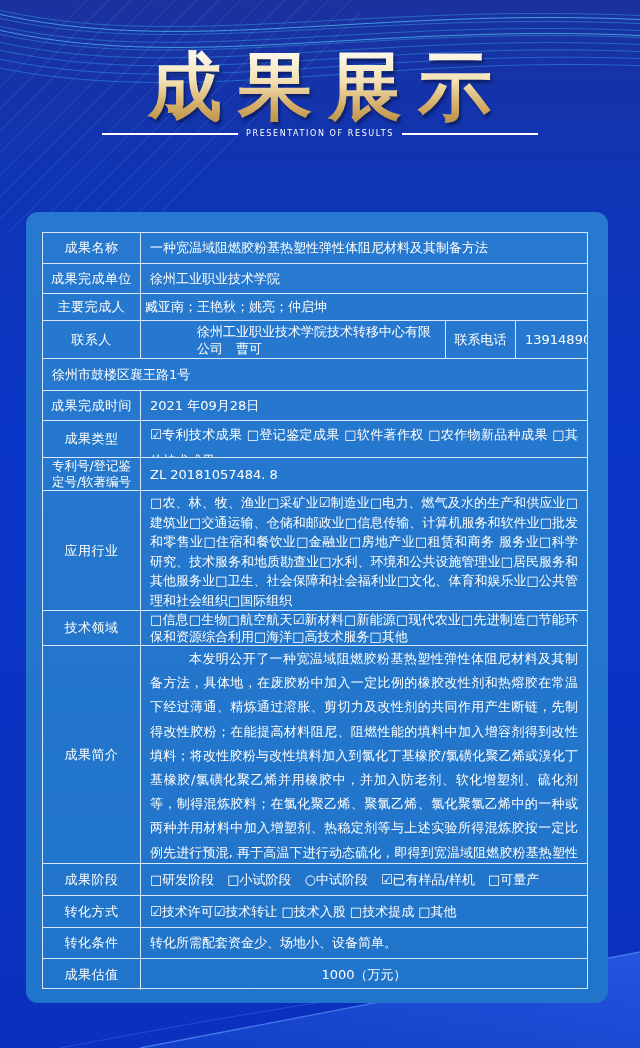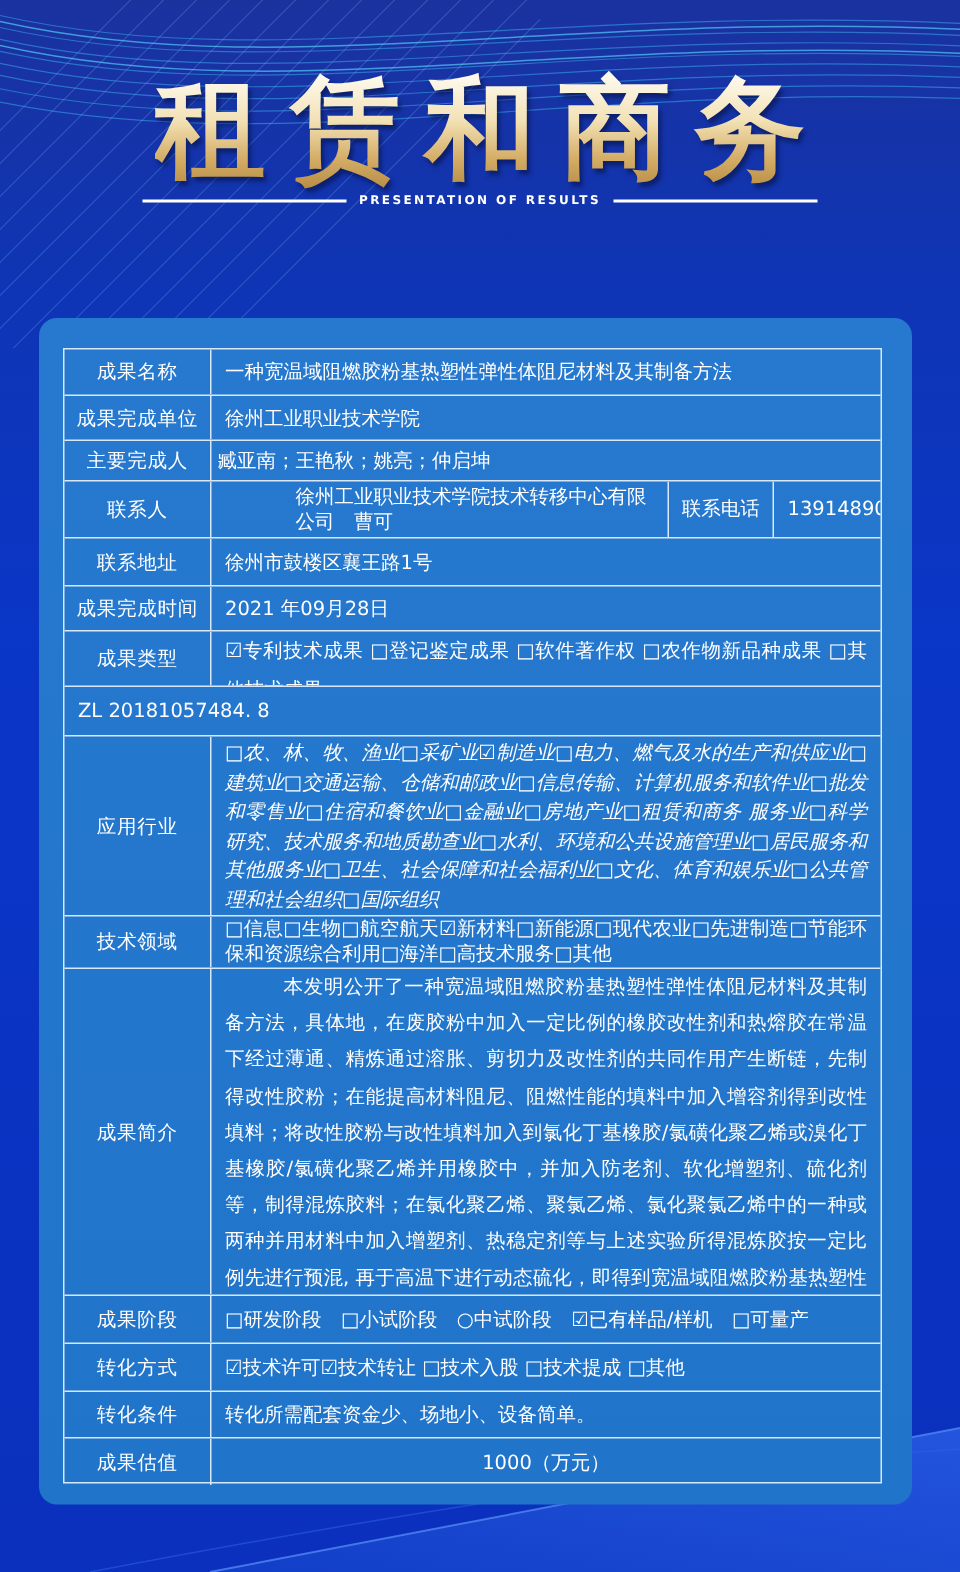--- a/index.html
+++ b/index.html
@@ -18,21 +18,21 @@
     display:inline-block;
     font-size:74px;font-weight:900;letter-spacing:16px;margin-right:-16px;
     background:linear-gradient(180deg,#fdf8ea 8%,#f3e2b6 42%,#d3ab64 75%,#b68c43 100%);
     -webkit-background-clip:text;background-clip:text;
     -webkit-text-fill-color:transparent;color:transparent;
     filter:drop-shadow(2px 3px 1.5px rgba(4,14,60,0.55));
     line-height:1.1;white-space:nowrap;
   }
   .subtitle-row{margin-top:2px;display:flex;align-items:center;justify-content:center;gap:8px;}
   .subline{width:136px;height:2px;background:#ffffff;}
-  .subtitle{font-size:8px;font-weight:bold;letter-spacing:1.6px;color:#ffffff;white-space:nowrap;}
+  .subtitle{font-size:8px;font-weight:normal;letter-spacing:1.6px;color:#ffffff;white-space:nowrap;}
 
   
   .panel{
     position:absolute;left:26px;top:212px;width:582px;height:791px;
     background:linear-gradient(180deg,#2679ce 0%,#2074ca 100%);
     border-radius:12px;z-index:2;
   }
   .tbl{
     position:absolute;left:16px;right:20px;top:20px;bottom:14px;
     border:1px solid #d9e8f8;
@@ -50,21 +50,21 @@
     padding:0 3px;letter-spacing:0.5px;
   }
   .r8 .lbl{font-size:12.5px;line-height:16px;letter-spacing:0;}
   .val{
     flex:1 1 auto;box-sizing:border-box;display:flex;align-items:center;
     padding:0 9px;min-width:0;
   }
   .val.center{justify-content:center;}
   .ml{display:block;text-align:justify;}
   .r7 .ml{line-height:26px;padding-top:1px;}
-  .r9 .ml{line-height:19.6px;padding-top:2px;font-style:italic;}
+  .r9 .ml{line-height:19.6px;padding-top:2px;}
   .r10 .ml{line-height:16.5px;padding-top:1px;}
   .r11 .ml{line-height:24.2px;padding:1px 9px 0;text-indent:3em;}
   .val-contact{
     flex:0 0 257px;box-sizing:border-box;border-right:1px solid #d9e8f8;
     display:block;line-height:17px;padding:2px 8px;margin-left:48px;
   }
   .lbl-phone{
     flex:0 0 70px;box-sizing:border-box;border-right:1px solid #d9e8f8;
     display:flex;align-items:center;justify-content:center;text-align:left;
     line-height:16px;padding:0 8px;
@@ -122,21 +122,21 @@
         <path d="M94,235 L354,-25"></path>
       <path d="M116,235 L376,-25"></path>
         <path d="M138,235 L398,-25"></path>
     </g>
     <path d="M140,1048 L640,952 L640,1048 Z" fill="url(#wedge)" opacity="0.9"></path>
     <path d="M140,1048 L640,952" stroke="#4d82f0" stroke-width="1.3" fill="none" opacity="0.85"></path>
     <path d="M60,1048 C260,1010 450,978 640,966" stroke="#2f63e0" stroke-width="1" fill="none" opacity="0.55"></path>
   </svg>
 
   <div class="header">
-    <div class="title">租赁和商务</div>
+    <div class="title">成果展示</div>
     <div class="subtitle-row">
       <span class="subline"></span>
       <span class="subtitle">PRESENTATION OF RESULTS</span>
       <span class="subline"></span>
     </div>
   </div>
 
   <div class="panel">
     <div class="tbl">
 
@@ -156,35 +156,35 @@
       </div>
 
       <div class="trow r4">
         <div class="lbl">联系人</div>
         <div class="val-contact">徐州工业职业技术学院技术转移中心有限公司　曹可</div>
         <div class="lbl-phone">联系电话</div>
         <div class="val">13914890218</div>
       </div>
 
       <div class="trow r5">
-        <div class="lbl">联系地址</div>
         <div class="val">徐州市鼓楼区襄王路1号</div>
       </div>
 
       <div class="trow r6">
         <div class="lbl">成果完成时间</div>
         <div class="val">2021 年09月28日</div>
       </div>
 
       <div class="trow r7">
         <div class="lbl">成果类型</div>
         <div class="val ml">☑专利技术成果 □登记鉴定成果 □软件著作权 □农作物新品种成果 □其他技术成果</div>
       </div>
 
       <div class="trow r8">
+        <div class="lbl">专利号/登记鉴定号/软著编号</div>
         <div class="val">ZL 20181057484. 8</div>
       </div>
 
       <div class="trow r9">
         <div class="lbl">应用行业</div>
         <div class="val ml">□农、林、牧、渔业□采矿业☑制造业□电力、燃气及水的生产和供应业□建筑业□交通运输、仓储和邮政业□信息传输、计算机服务和软件业□批发和零售业□住宿和餐饮业□金融业□房地产业□租赁和商务 服务业□科学研究、技术服务和地质勘查业□水利、环境和公共设施管理业□居民服务和其他服务业□卫生、社会保障和社会福利业□文化、体育和娱乐业□公共管理和社会组织□国际组织</div>
       </div>
 
       <div class="trow r10">
         <div class="lbl">技术领域</div>

